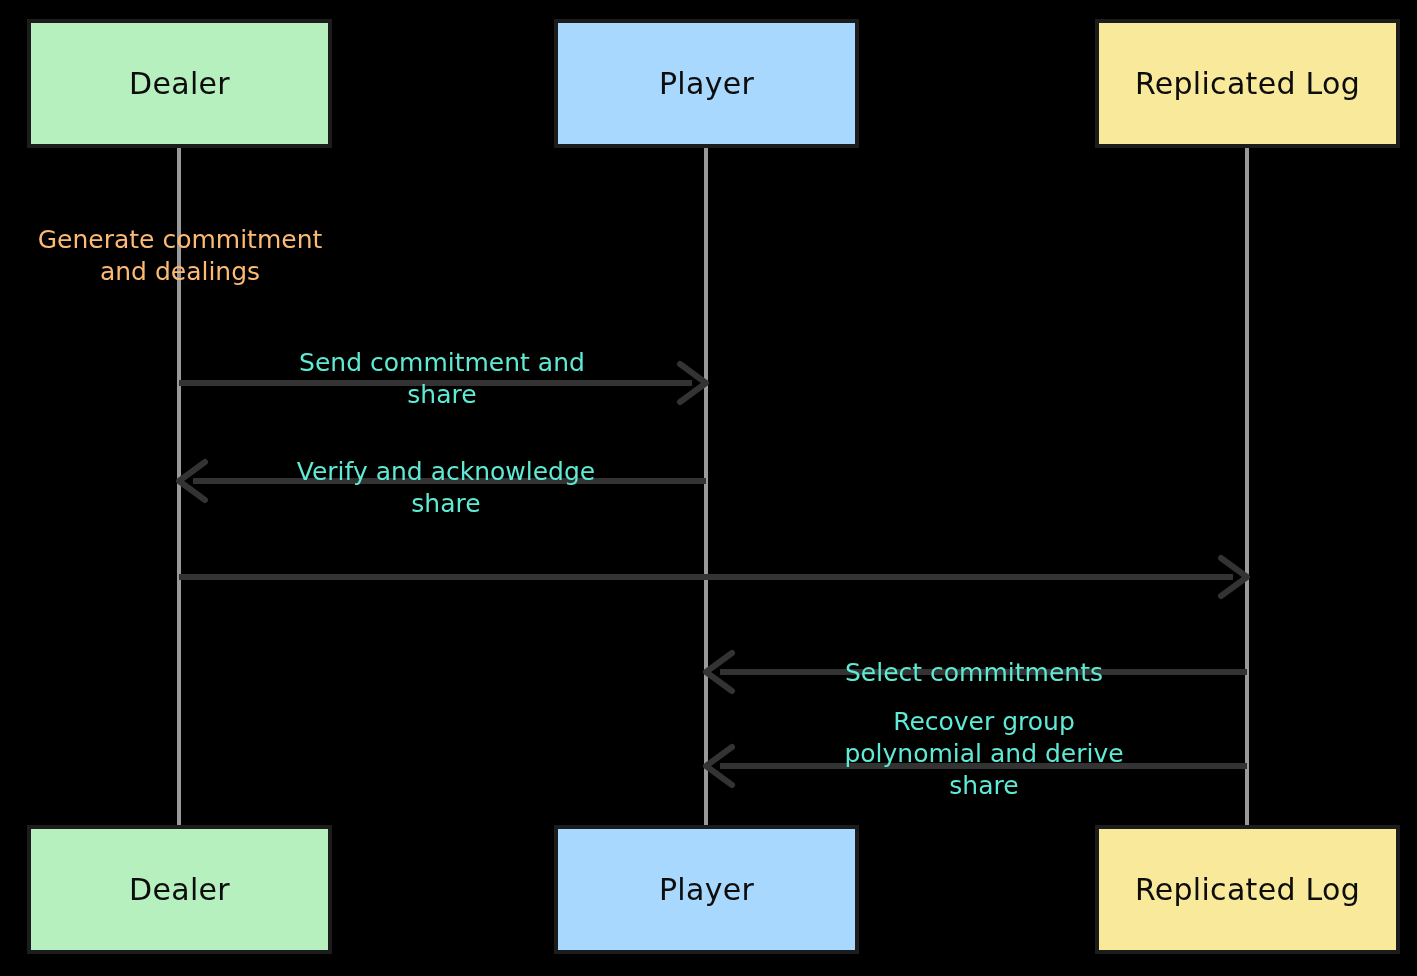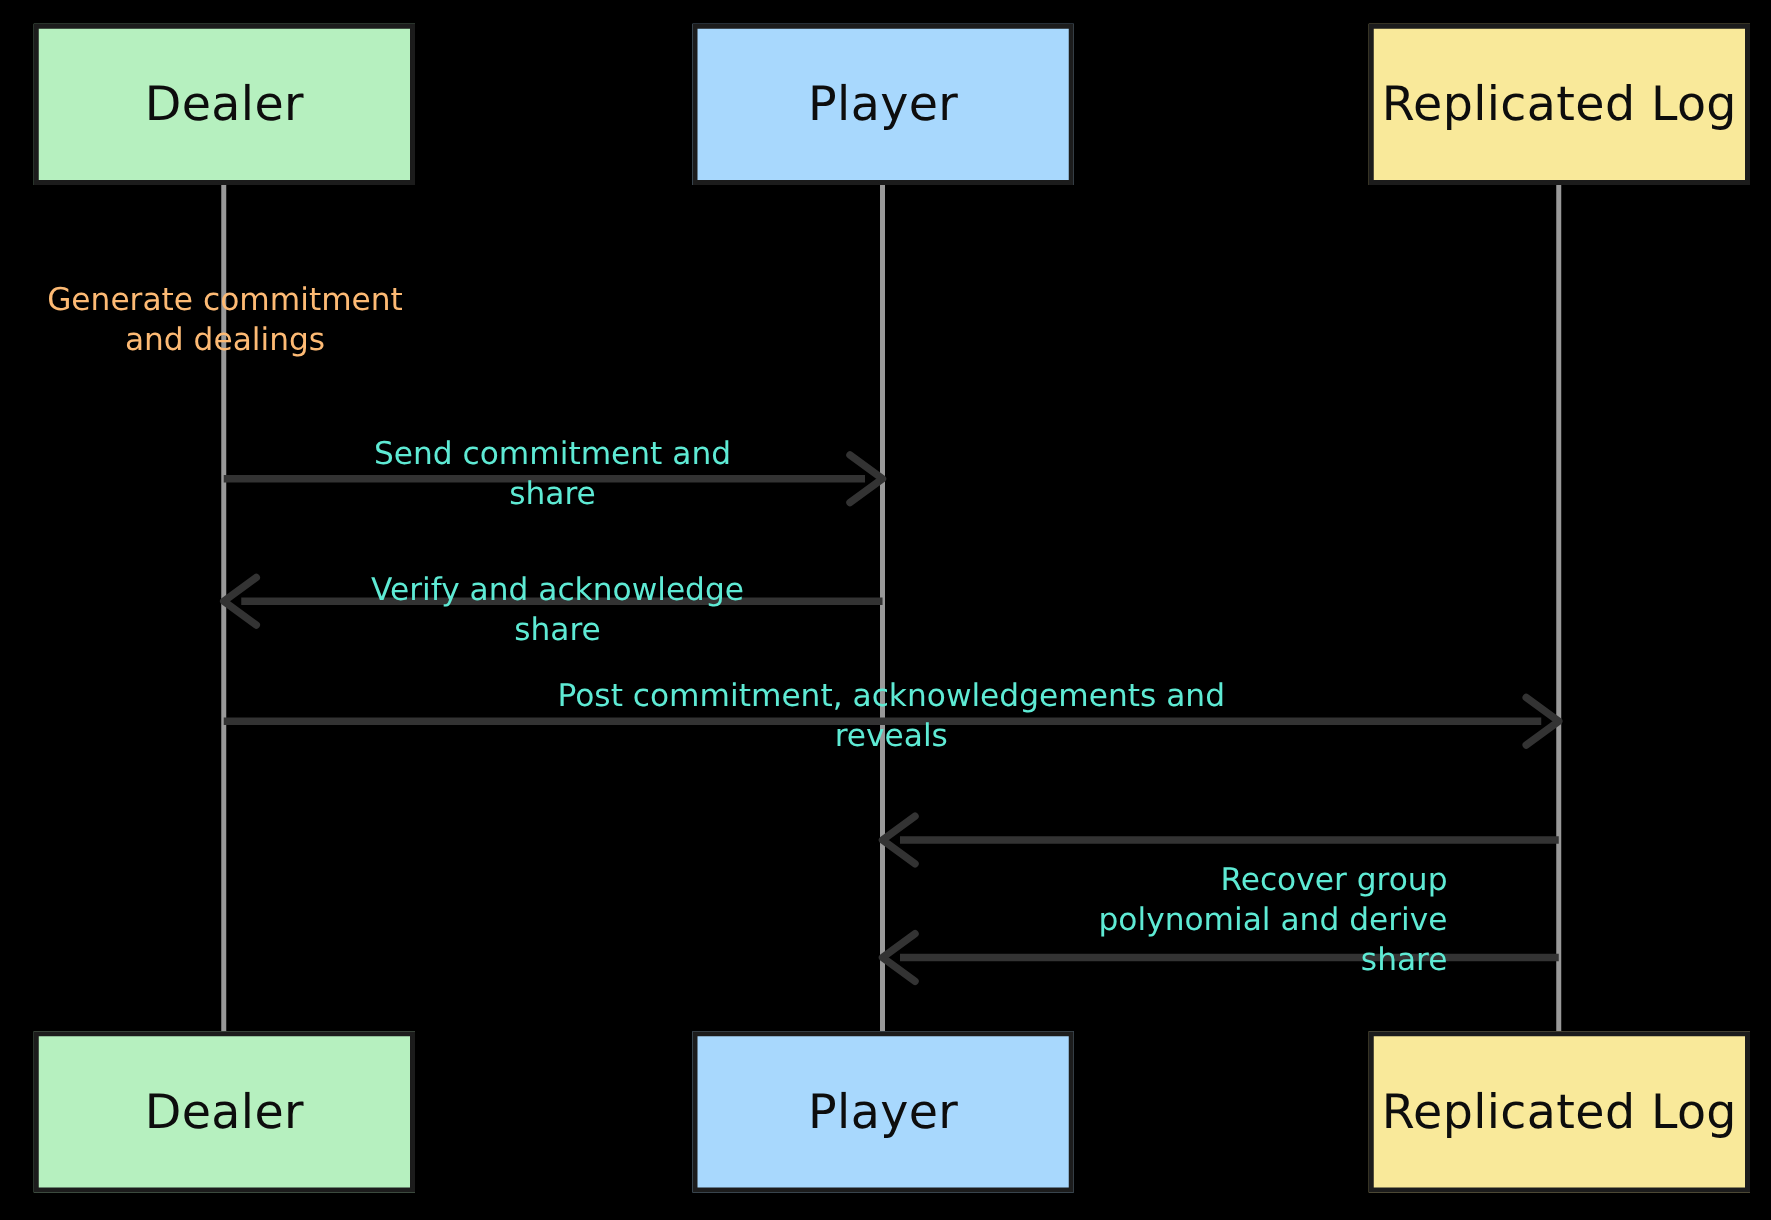--- a/index.html
+++ b/index.html
@@ -27,21 +27,21 @@
   .participant-box {
     position: absolute;
     box-sizing: border-box;
     border: 4px solid #1c1c1c;
     display: flex;
     align-items: center;
     justify-content: center;
   }
   .participant-label {
     font-family: "DejaVu Sans", sans-serif;
-    font-size: 38px;
+    font-size: 30px;
     color: #0d0d0d;
     letter-spacing: 0.3px;
     text-align: center;
     line-height: 1.1;
   }
   .msg-label {
     position: absolute;
     font-family: "DejaVu Sans", sans-serif;
     font-size: 25px;
     color: #5eead4;
@@ -105,19 +105,18 @@
     <span class="participant-label">Replicated Log</span>
   </div>
 
   <div class="note-label" style="left:10px; top:224px; width:340px;">Generate commitment
 and dealings</div>
 
   <div class="msg-label" style="left:262px; top:347px; width:360px;">Send commitment and
 share</div>
   <div class="msg-label" style="left:262px; top:456px; width:368px;">Verify and acknowledge
 share</div>
-  <div class="msg-label" style="left:385px; top:541px; width:656px;">Post commitment, acknowledgements and
-reveals</div>
-  <div class="msg-label" style="left:810px; top:688px; width:348px;text-align:right;">Recover group
+  <div class="msg-label" style="left:818px; top:657px; width:312px;">Select commitments</div>
+  <div class="msg-label" style="left:810px; top:706px; width:348px;">Recover group
 polynomial and derive
 share</div>
 
 </div>
 
 </body></html>

